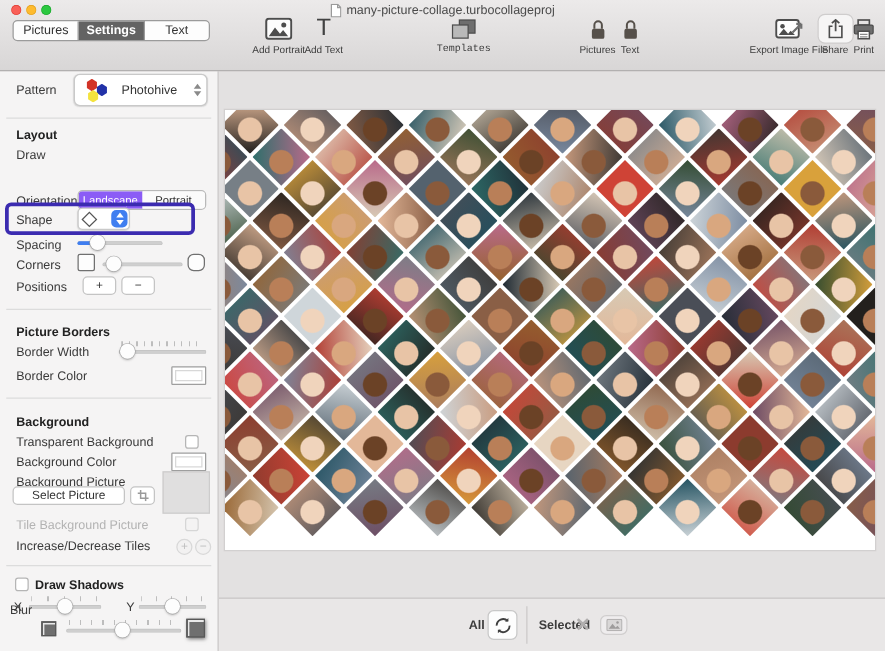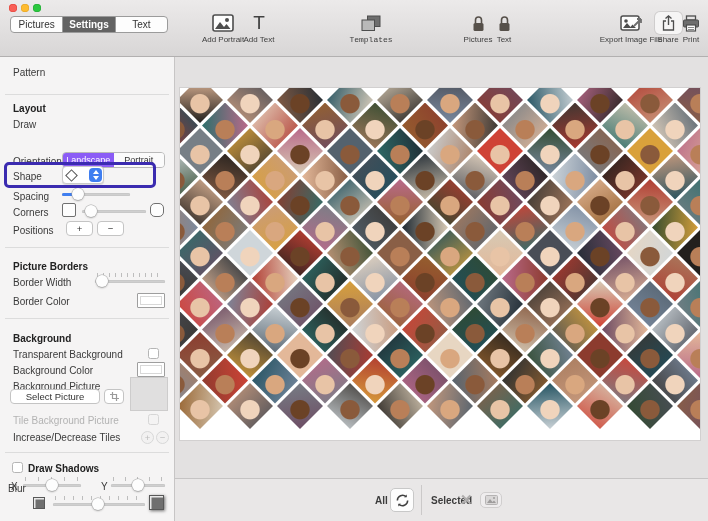--- a/index.html
+++ b/index.html
@@ -92,20 +92,27 @@
 
 <div class="window">
 
   <div class="header">
     <div class="traffic">
       <div class="light red"></div>
       <div class="light yellow"></div>
       <div class="light green"></div>
     </div>
 
+    <div class="title-wrap">
+      <svg width="9" height="11" viewBox="0 0 9 11">
+          <path d="M1 .5h5L8.5 3v7.5h-7.5z" fill="#fff" stroke="#9a9a9a"></path>
+          <path d="M6 .5V3h2.5" fill="none" stroke="#9a9a9a"></path>
+        </svg>
+      <span>many-picture-collage.turbocollageproj</span>
+    </div>
 
     <div class="tabs">
       <div class="tab">Pictures</div>
       <div class="tab active">Settings</div>
       <div class="tab">Text</div>
     </div>
 
     <div class="tool" style="left:196px;width:54px;">
       <div class="ic">
         <svg width="22" height="18" viewBox="0 0 22 18">
@@ -184,20 +191,32 @@
             <path d="M6 12.5h6M6 14.5h6" stroke="#8a8a8a"></path>
           </svg>
       </div>
       <div class="lbl">Print</div>
     </div>
   </div>
 
   <div class="sidebar">
 
     <div class="s-label" style="left:13px;top:10px;">Pattern</div>
+    <div class="dropdown" style="left:59px;top:2px;width:107px;height:26px;">
+      <div class="hexwrap">
+        <span class="hex" style="left:1px;top:1px;background:#d23327;"></span>
+        <span class="hex" style="left:9px;top:5px;background:#2232a8;"></span>
+        <span class="hex" style="left:2px;top:10px;background:#f4e33e;"></span>
+      </div>
+      <span style="flex:1;text-align:center;">Photohive</span>
+      <div class="stepper gray">
+          <span class="tri-up"></span>
+          <span class="tri-dn"></span>
+        </div>
+    </div>
 
     <div class="sep" style="top:37px;"></div>
 
     <div class="s-label s-heading" style="left:13px;top:46px;">Layout</div>
 
     <div class="s-label" style="left:13px;top:62px;">Draw</div>
 
 
     <div class="s-label" style="left:13px;top:99px;">Orientation</div>
     <div class="segmented" style="left:62px;top:95px;width:103px;height:16px;">

